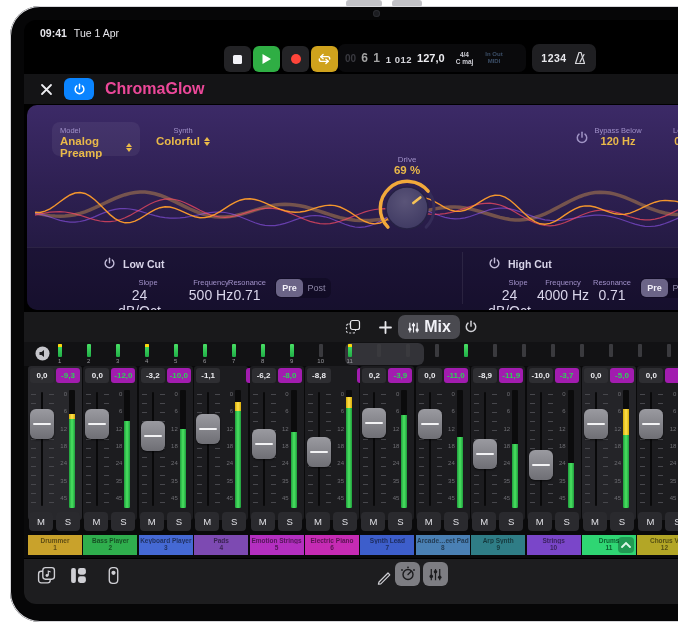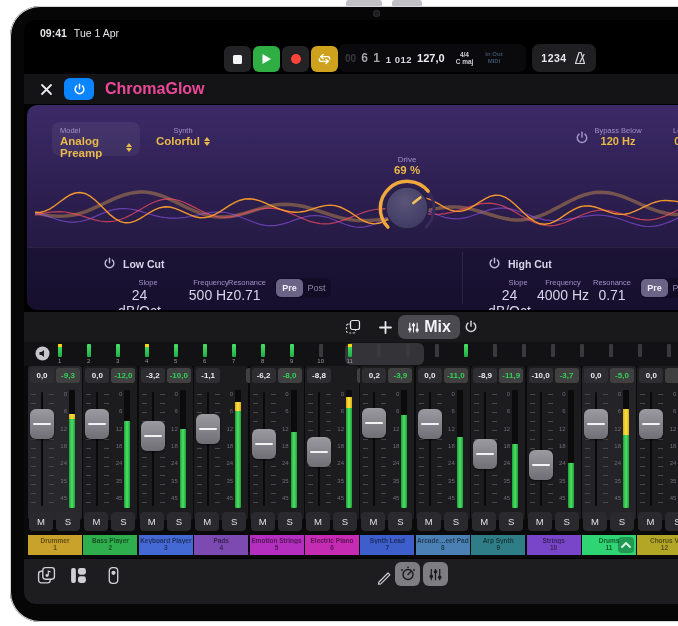--- a/index.html
+++ b/index.html
@@ -69,21 +69,21 @@
   .ovmeter.lit{background:linear-gradient(180deg,#49e065,#1fae47);}
   .ovmeter.lit.tip::before{content:"";position:absolute;left:0;top:0;width:100%;height:3px;background:#ffd60a;}
   .ovnum{color:#98989d;font-size:6px;margin-top:1px;height:7px;}
   .stripzone{left:0;top:346px;width:680px;height:192px;background:#0a0a0b;}
   .strip{position:absolute;top:0;width:54px;height:154px;background:#1c1c1f;border-radius:3px;}
   .strip.focused{background:#28282c;}
   .strip.selected{background:#242428;}
   .cell{position:absolute;top:2px;height:15px;width:24px;border-radius:3px;background:#2e2e32;
         font-size:8px;font-weight:bold;line-height:15px;text-align:center;color:#ececf0;}
   .cell.vol{left:2px;}
-  .cell.peak{left:28px;background:#404040;}
+  .cell.peak{left:28px;background:#a21caf;}
   .cell.peak.green{color:#30d158;}
   .cell.peak.yellow{color:#ffd60a;margin-left:24px;}
   .fregion{position:absolute;left:0;top:20px;width:54px;height:124px;}
   .ticks{position:absolute;top:8px;height:110px;width:5px;background:repeating-linear-gradient(to bottom,#47474c 0 1px,transparent 1px 9px);}
   .ticks.tl{left:3px;} .ticks.tr{left:21px;}
   .slot{position:absolute;left:13px;top:6px;width:2px;height:114px;background:#09090a;border-radius:1px;}
   .scalecol{position:absolute;left:28px;top:5px;width:11px;height:110px;display:flex;flex-direction:column;justify-content:space-between;}
   .scalecol span{color:#6e6e73;font-size:6px;text-align:right;line-height:6px;}
   .meter{position:absolute;left:41px;top:4px;width:6px;height:118px;background:#0b0b0c;border-radius:1px;overflow:hidden;}
   .mfill{position:absolute;bottom:0;left:0;width:100%;background:linear-gradient(to right,#1f9e3d,#4ae261 50%,#1f9e3d);}

